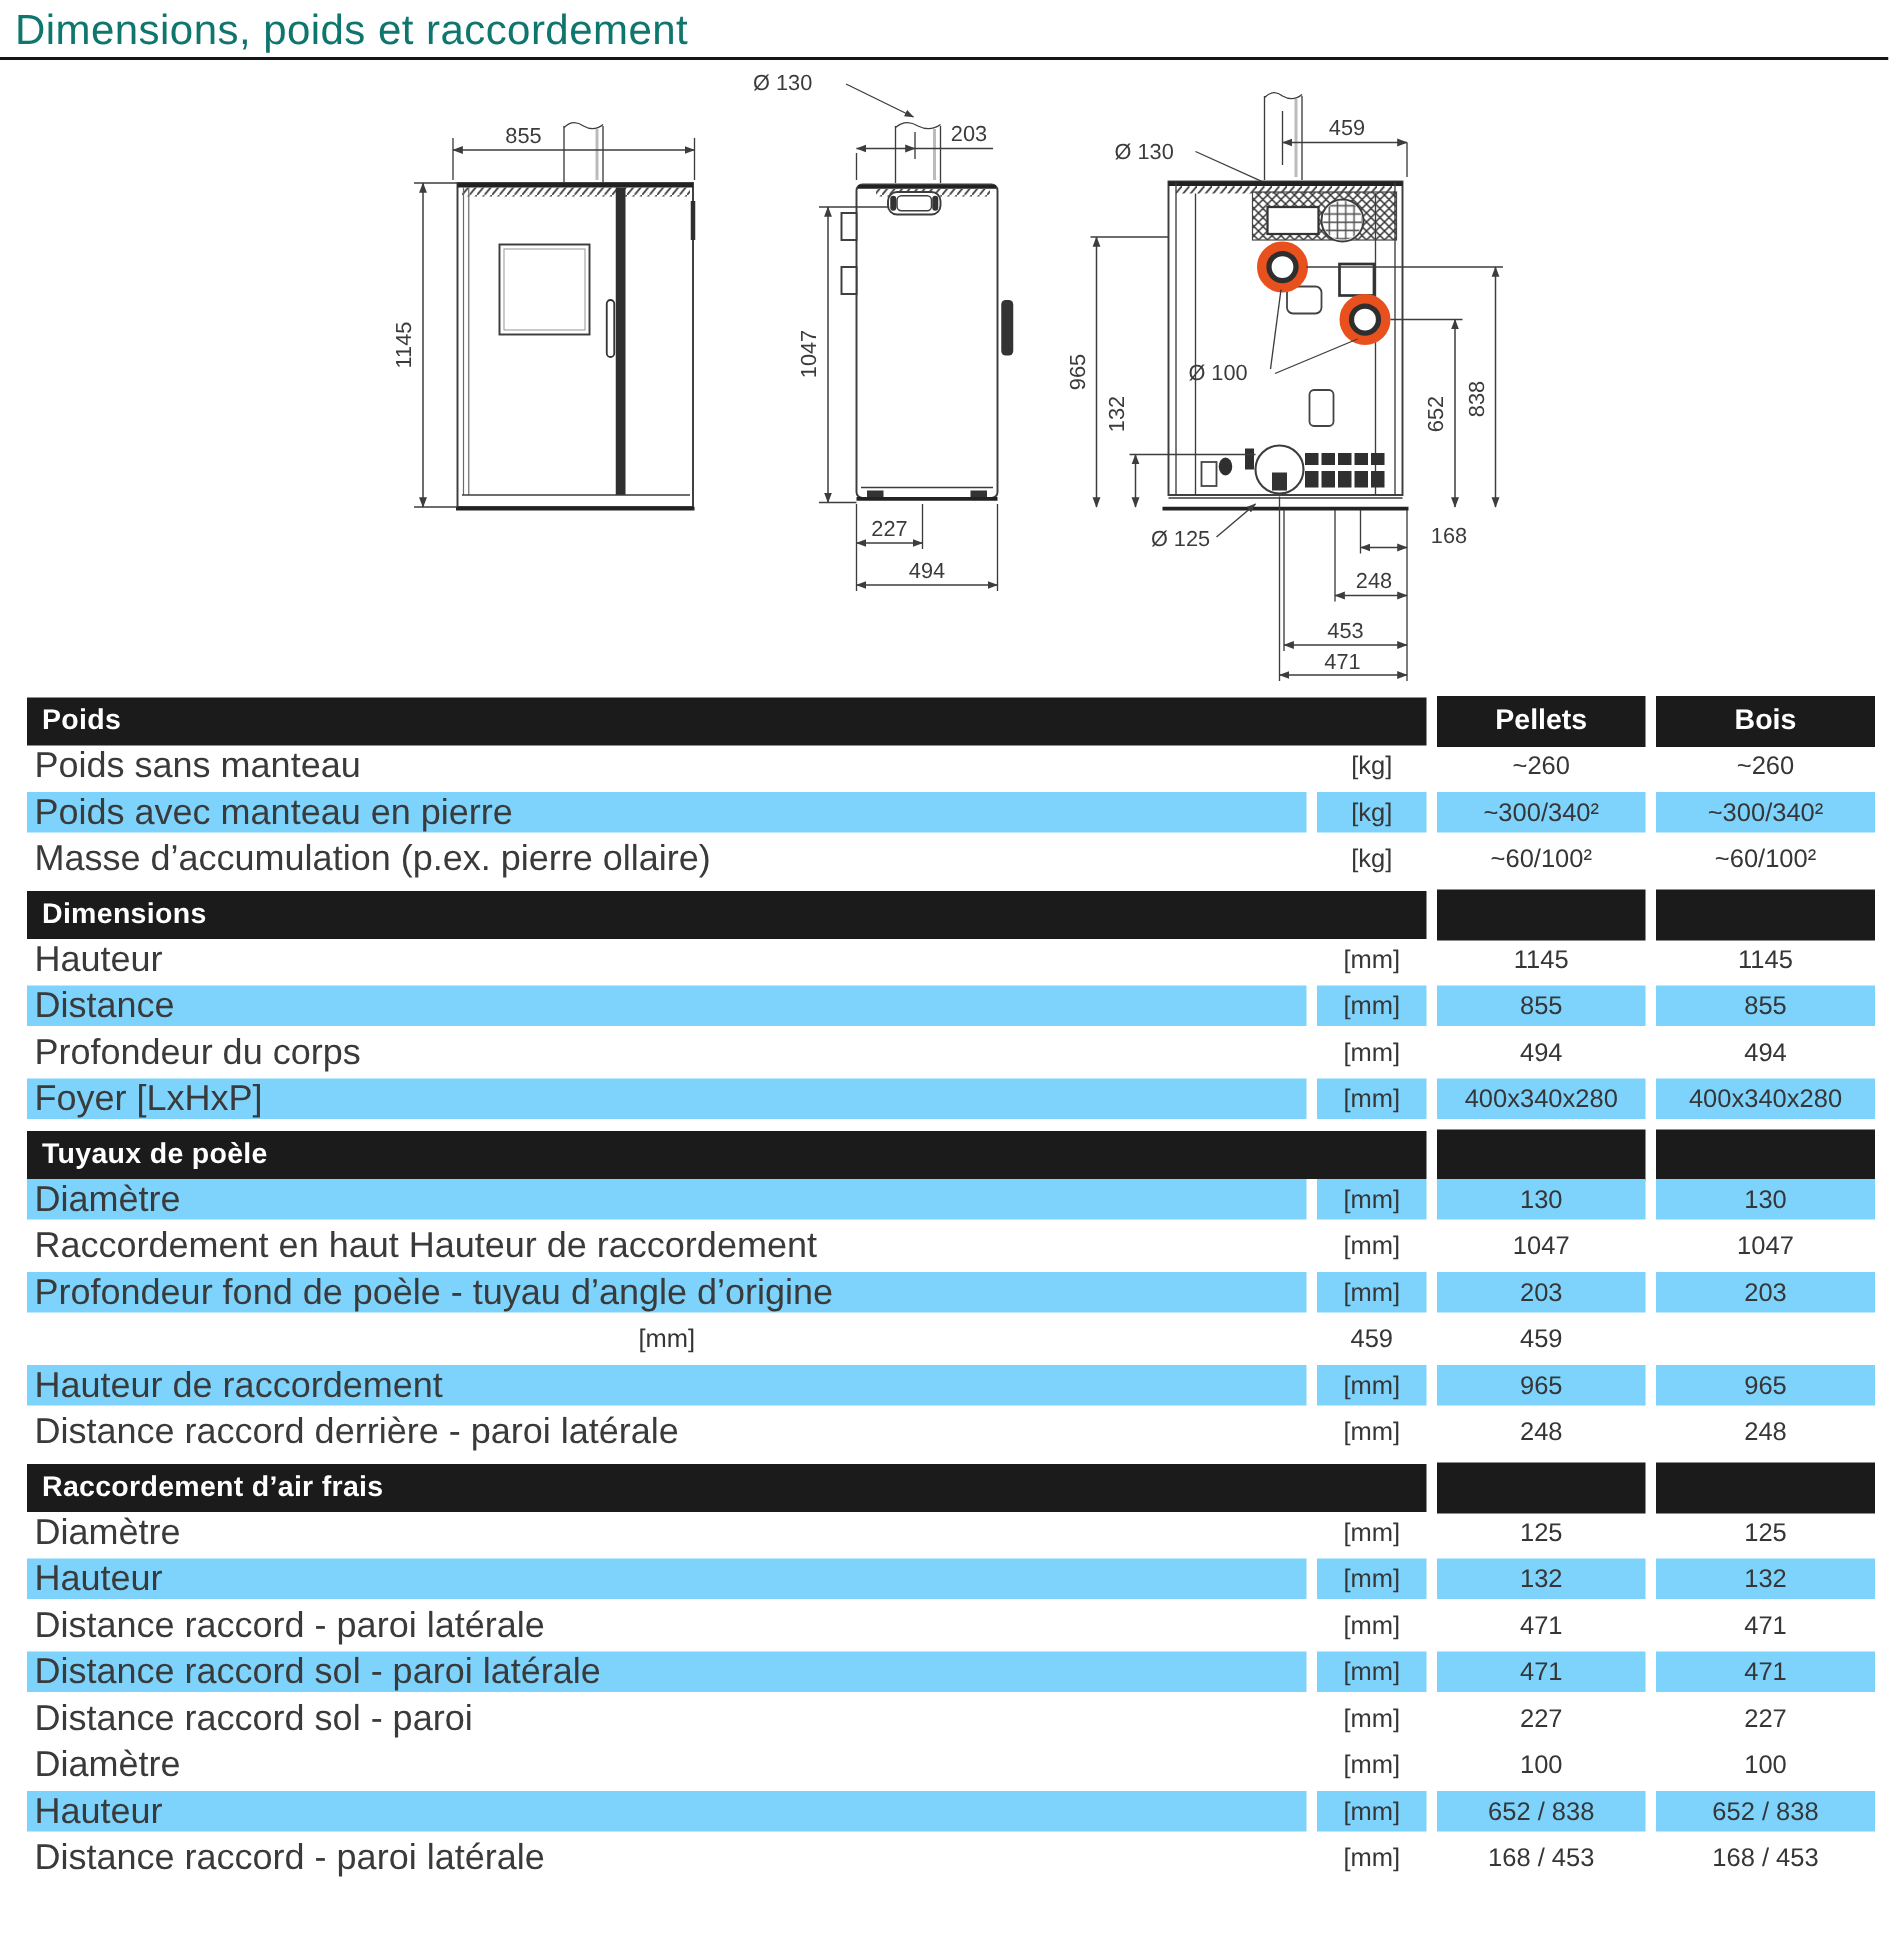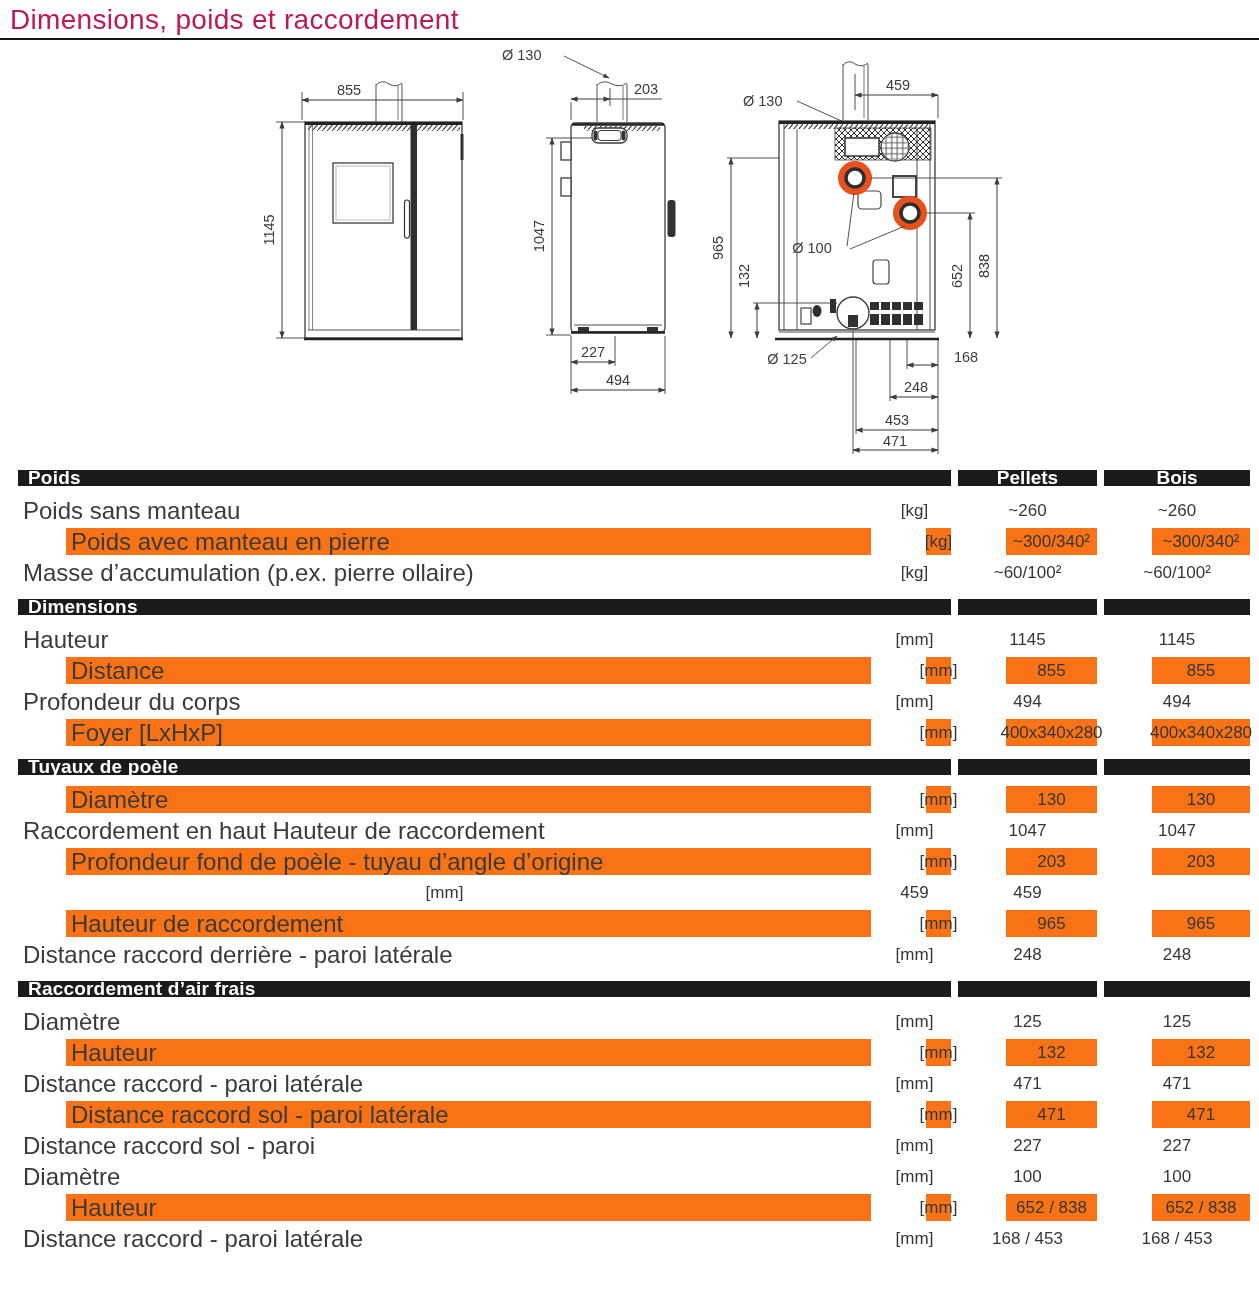--- a/index.html
+++ b/index.html
@@ -2,44 +2,44 @@
 <html><head>
 <meta charset="utf-8">
 <style>
   html,body{margin:0;padding:0;}
   body{
     width:1259px;height:1304px;overflow:hidden;background:#fff;
     font-family:"Liberation Sans",sans-serif;color:#3a3a3a;position:relative;
   }
   
   .hdr{padding-top:6px;}
-  .page-title{font-size:28px;font-weight:500;color:#be185d;padding-left:10px;line-height:28px;letter-spacing:.3px;}
+  .page-title{font-size:28px;font-weight:500;color:#0f766e;padding-left:10px;line-height:28px;letter-spacing:.3px;}
   .title-rule{height:0;border-bottom:2px solid #161616;margin-top:4px;}
   
   .figure{position:relative;height:422px;}
   .figure svg{position:absolute;overflow:visible;}
   svg text{font-family:"Liberation Sans",sans-serif;font-size:13.5px;fill:#3b3b3b;}
   text.big{font-size:14.5px;}
   .dl{stroke:#3d3d3d;stroke-width:1;marker-start:url(#arr);marker-end:url(#arr);}
   .el{stroke:#3d3d3d;stroke-width:.9;fill:none;}
   .ol{fill:#fff;stroke:#3d3d3d;stroke-width:1.3;}
   .thin{stroke:#6a6a6a;stroke-width:.8;fill:none;}
   
   .spec-table{padding:2px 9px 0 18px;display:flex;flex-direction:column;}
   .shead,.trow{display:grid;grid-template-columns:1fr 73px 139px 146px;column-gap:7px;align-items:center;}
   .shead{height:28px;margin:5px 0 3px;}
   .shead:first-child{margin-top:0;}
   .sh-main{grid-column:1/3;background:#1b1b1b;color:#fff;font-weight:bold;font-size:19px;
-           height:16px;display:flex;align-items:center;padding-left:10px;letter-spacing:.2px;}
+           height:32px;display:flex;align-items:center;padding-left:10px;letter-spacing:.2px;}
   .sh-main.accent{color:#E8511E;}
-  .sh-col{background:#1b1b1b;color:#fff;font-weight:bold;font-size:19px;height:16px;
+  .sh-col{background:#1b1b1b;color:#fff;font-weight:bold;font-size:19px;height:34px;
           display:flex;align-items:center;justify-content:center;}
   .trow{height:31px;}
   .trow>div{height:27px;display:flex;align-items:center;}
-  .trow.shaded>div{background:#f97316;margin-left:48px;}
+  .trow.shaded>div{background:#7dd3fc;}
   .c-label{font-size:24px;padding-left:5px;color:#3a3a3a;}
   .c-unit,.c-val{font-size:17px;justify-content:center;color:#363636;}
 </style>
 </head>
 <body>
 
 <div class="hdr">
   <div class="page-title">Dimensions, poids et raccordement</div>
   <div class="title-rule"></div>
 </div>

